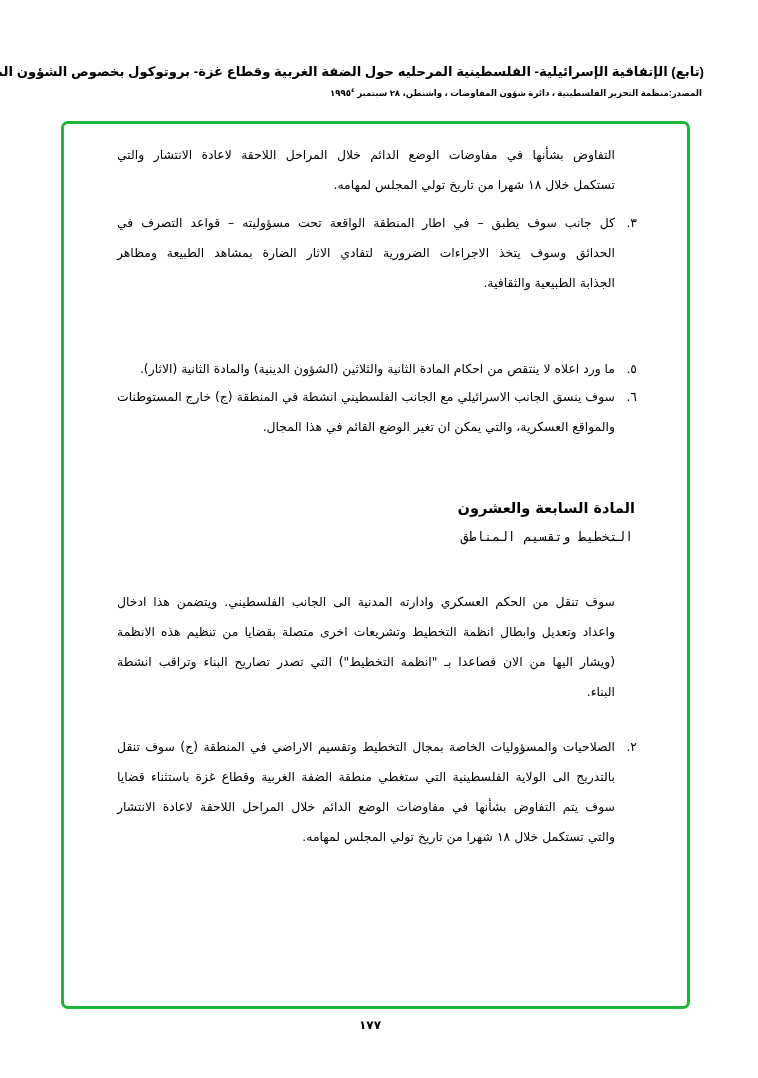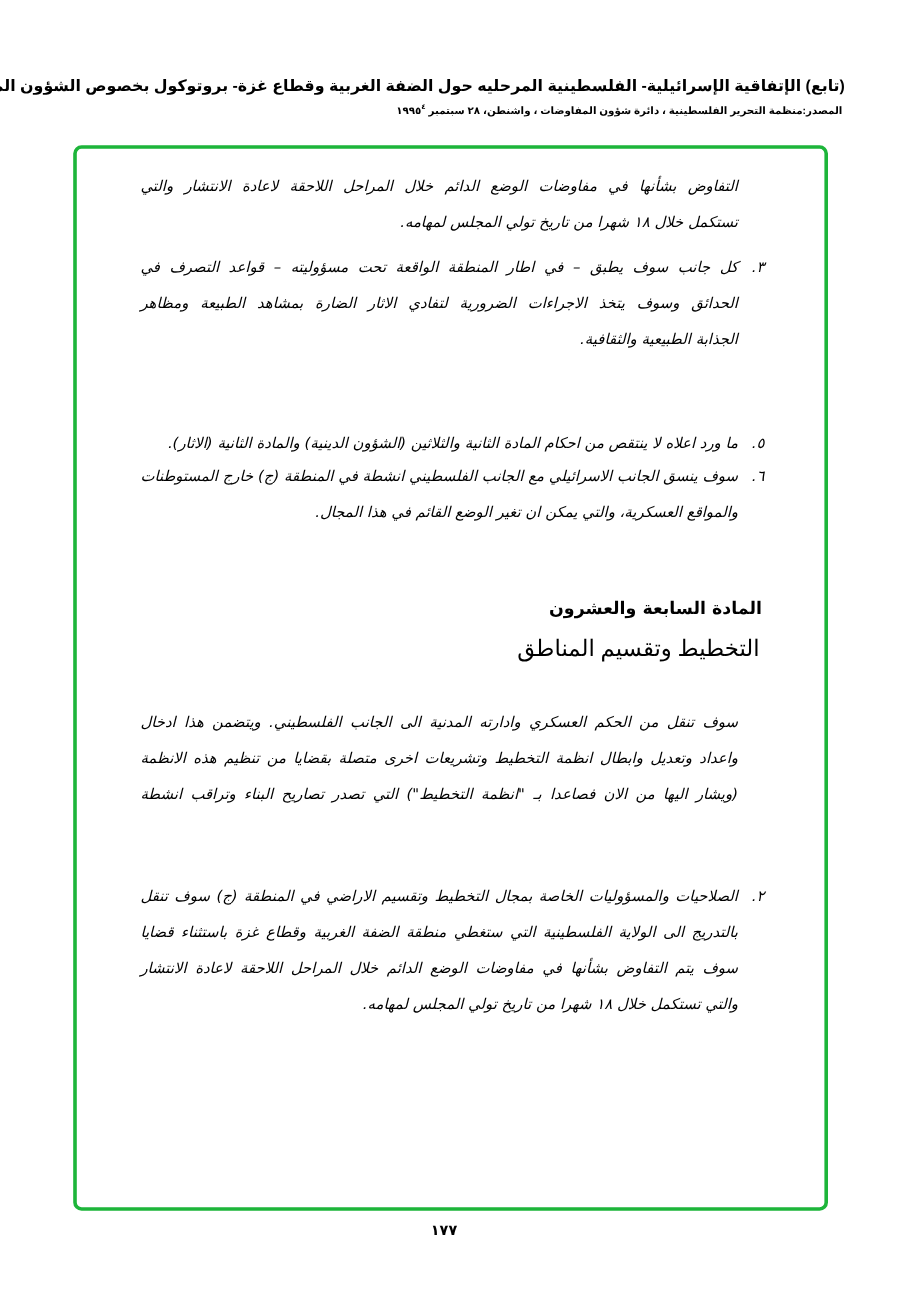--- a/index.html
+++ b/index.html
@@ -62,21 +62,20 @@
       direction: rtl;
       font-family: "DejaVu Sans", "Liberation Sans", sans-serif;
       font-size: 12.4px;
     }
     .block {
       position: absolute;
       right: 50px;
       width: 520px;
       text-align: justify;
       text-align-last: right;
-      font-style: italic;
     }
     .line {
       height: 30px;
       line-height: 30px;
       white-space: nowrap;
       text-align: justify;
       text-align-last: justify;
     }
     .line.last {
       text-align-last: right;
@@ -95,22 +94,22 @@
       font-family: "DejaVu Sans", "Liberation Sans", sans-serif;
       font-weight: bold;
       font-size: 14.5px;
       white-space: nowrap;
       margin-left: 24px;
     }
     .section-subtitle {
       position: absolute;
       top: 405px;
       right: 54px;
-      font-family: Liberation Serif, serif;
-      font-size: 19px;
+      font-family: Liberation Mono, monospace;
+      font-size: 13px;
       white-space: nowrap;
     }
     .page-number {
       position: absolute;
       top: 1018px;
       left: 0;
       width: 740px;
       text-align: center;
       font-family: "DejaVu Sans", "Liberation Sans", sans-serif;
       font-weight: bold;
@@ -152,20 +151,21 @@
       <div class="line indent last">والمواقع العسكرية، والتي يمكن ان تغير الوضع القائم في هذا المجال.</div>
     </div>
 
     <div class="section-title">المادة السابعة والعشرون</div>
     <div class="section-subtitle">التخطيط وتقسيم المناطق</div>
 
     <div class="block" style="top:463px;">
       <div class="line indent">سوف تنقل من الحكم العسكري وادارته المدنية الى الجانب الفلسطيني. ويتضمن هذا ادخال</div>
       <div class="line indent">واعداد وتعديل وابطال انظمة التخطيط وتشريعات اخرى متصلة بقضايا من تنظيم هذه الانظمة</div>
       <div class="line indent">(ويشار اليها من الان فصاعدا بـ "انظمة التخطيط") التي تصدر تصاريح البناء وتراقب انشطة</div>
+      <div class="line indent last">البناء.</div>
     </div>
 
     <div class="block" style="top:608px;">
       <div class="line"><span class="item-num">٢.</span><span>الصلاحيات والمسؤوليات الخاصة بمجال التخطيط وتقسيم الاراضي في المنطقة (ج) سوف تنقل</span></div>
       <div class="line indent">بالتدريج الى الولاية الفلسطينية التي ستغطي منطقة الضفة الغربية وقطاع غزة باستثناء قضايا</div>
       <div class="line indent">سوف يتم التفاوض بشأنها في مفاوضات الوضع الدائم خلال المراحل اللاحقة لاعادة الانتشار</div>
       <div class="line indent last">والتي تستكمل خلال ١٨ شهرا من تاريخ تولي المجلس لمهامه.</div>
     </div>
 
   </div>

